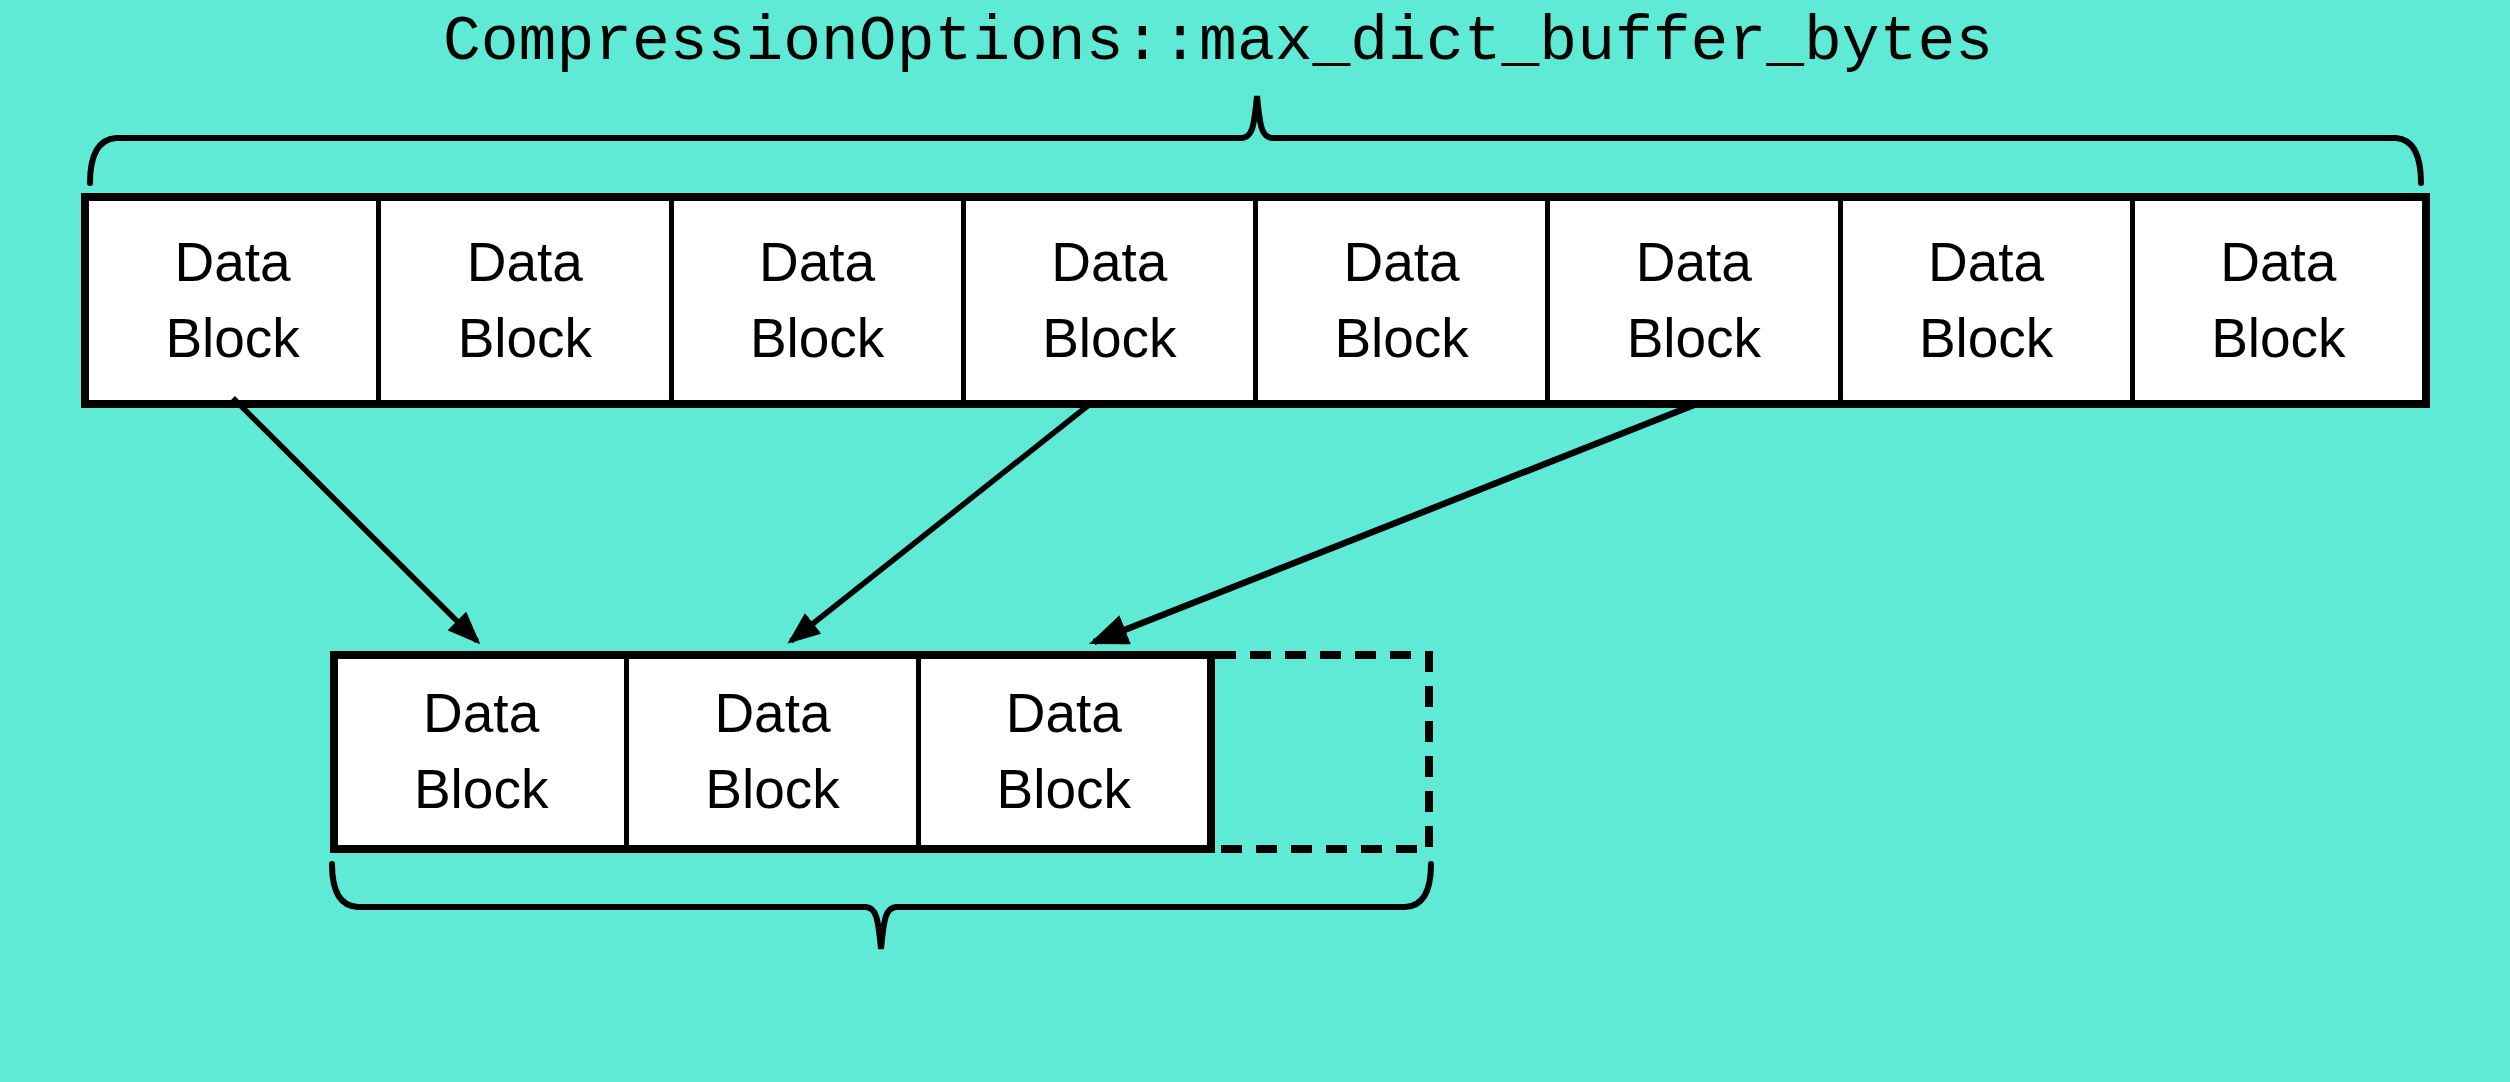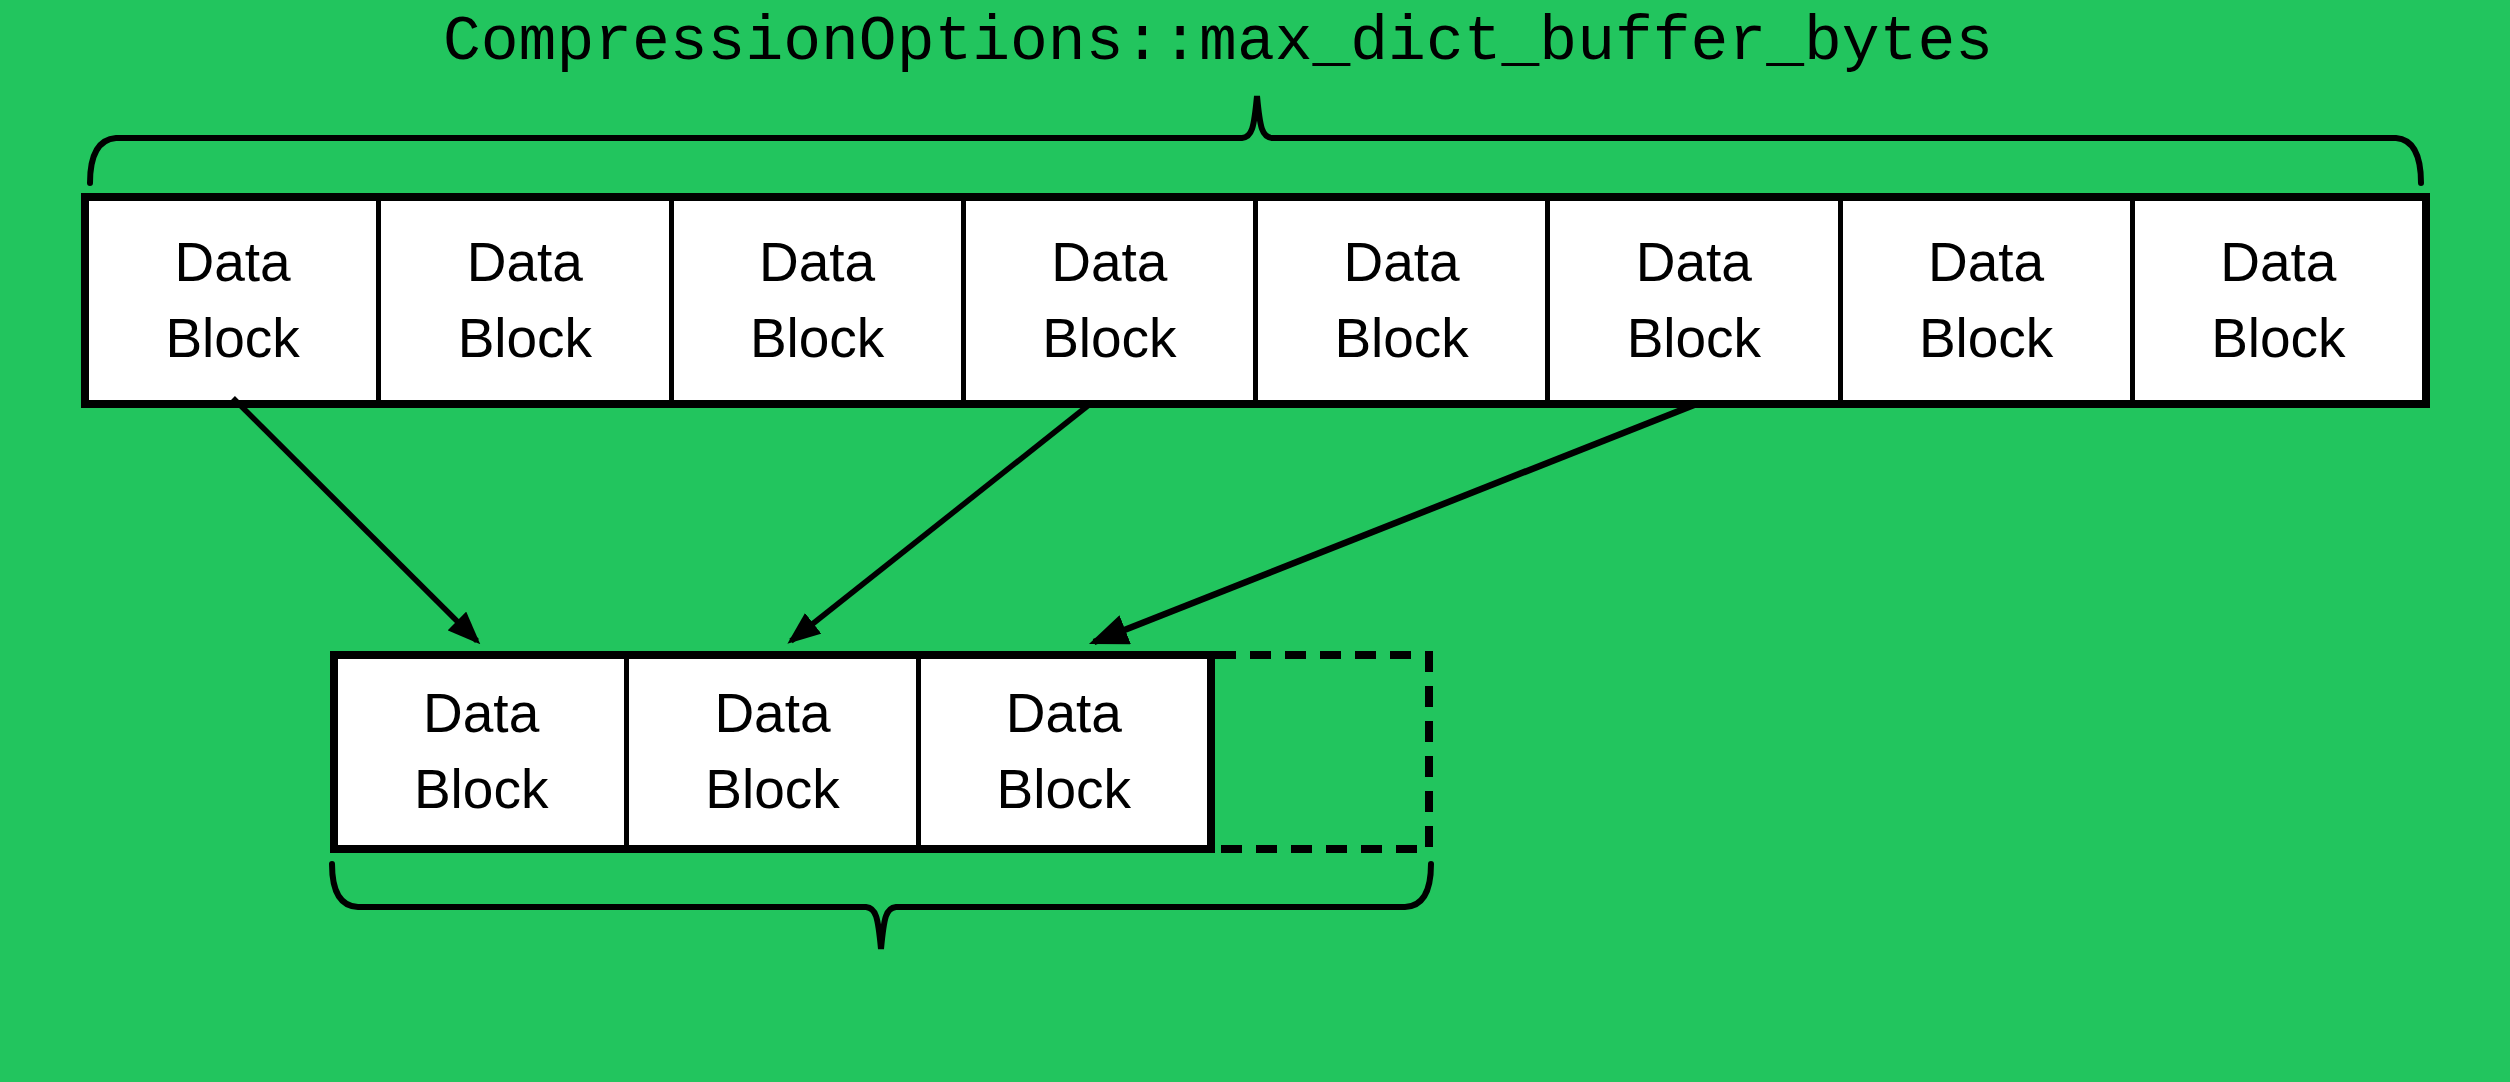--- a/index.html
+++ b/index.html
@@ -4,21 +4,21 @@
 <style>
   html, body {
     margin: 0;
     padding: 0;
     background: #ffffff;
   }
   .canvas {
     position: relative;
     width: 2510px;
     height: 1082px;
-    background: #22c55e;
+    background: #5eead4;
     overflow: hidden;
     font-family: "Liberation Sans", sans-serif;
   }
   .overlay {
     position: absolute;
     left: 0;
     top: 0;
     width: 2510px;
     height: 1082px;
     pointer-events: none;

